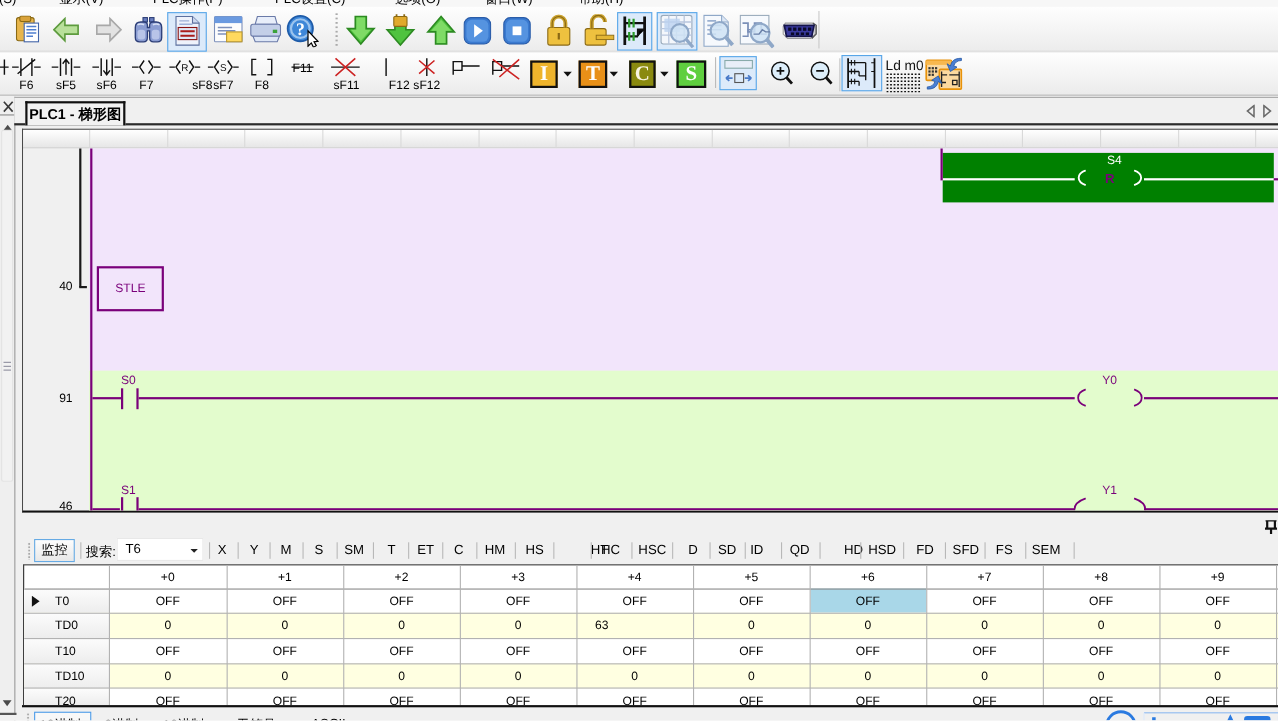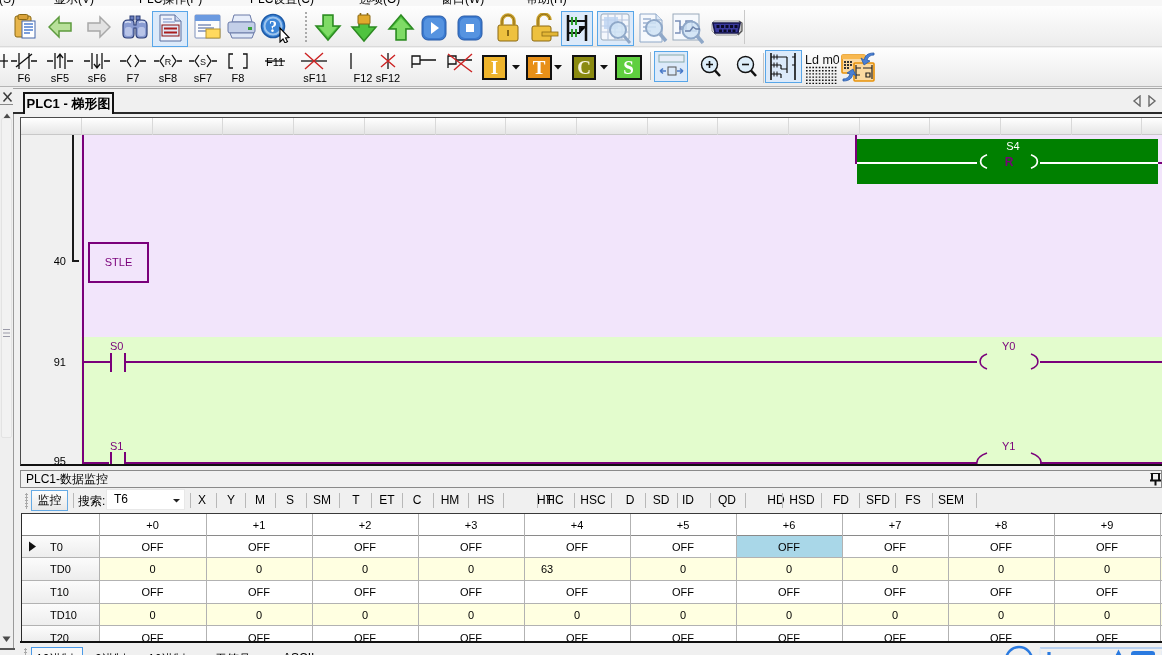--- a/index.html
+++ b/index.html
@@ -197,21 +197,21 @@
       </svg>
       <div class="lbl" style="left:97px;top:72px">sF6</div>
 <svg class="abs" style="left:118px;top:50px" width="30" height="22" viewBox="0 0 30 22">
         <path d="M2 11 h6 M22 11 h6 M13 5 L9 11 L13 17 M17 5 L21 11 L17 17" stroke="#111" stroke-width="1.3" fill="none"></path>
       </svg>
       <div class="lbl" style="left:133px;top:72px">F7</div>
 <svg class="abs" style="left:153px;top:50px" width="30" height="22" viewBox="0 0 30 22">
         <path d="M1 11 h5 M24 11 h5 M11 5 L7 11 L11 17 M19 5 L23 11 L19 17" stroke="#111" stroke-width="1.3" fill="none"></path>
         <text x="15" y="14.5" font-size="9" text-anchor="middle" fill="#111" font-family="Liberation Sans">R</text>
       </svg>
-      <div class="lbl" style="left:168px;top:72px">sF8</div>
+      <div class="lbl" style="left:184px;top:72px">sF8</div>
 <svg class="abs" style="left:188px;top:50px" width="30" height="22" viewBox="0 0 30 22">
         <path d="M1 11 h5 M24 11 h5 M11 5 L7 11 L11 17 M19 5 L23 11 L19 17" stroke="#111" stroke-width="1.3" fill="none"></path>
         <text x="15" y="14.5" font-size="9" text-anchor="middle" fill="#111" font-family="Liberation Sans">S</text>
       </svg>
       <div class="lbl" style="left:203px;top:72px">sF7</div>
 <svg class="abs" style="left:223px;top:50px" width="30" height="22" viewBox="0 0 30 22">
         <path d="M10 4 h-4 v14 h4 M20 4 h4 v14 h-4" stroke="#111" stroke-width="1.3" fill="none"></path>
       </svg>
       <div class="lbl" style="left:238px;top:72px">F8</div>
 <svg class="abs" style="left:260px;top:50px" width="30" height="22" viewBox="0 0 30 22">
@@ -353,21 +353,21 @@
 </div>
 <div id="lcanvas">
 <div class="abs lav" style="left:60px;top:0;width:1082px;height:202px;background:#f2e5fb"></div>
 <div class="abs" style="left:60px;top:202px;width:1082px;height:128px;background:#e3fccd"></div>
 <div class="pline" style="left:61px;top:0;width:2px;height:330px"></div>
 <div class="abs" style="left:51px;top:0;width:2px;height:126px;background:#1a1a1a"></div>
 <div class="abs" style="left:51px;top:125px;width:7px;height:2px;background:#1a1a1a"></div>
 <div class="abs" style="left:67px;top:107px;width:61px;height:41px;border:2px solid #7a007a;color:#7a007a;font-size:11px;text-align:center;line-height:37px">STLE</div>
 <div class="rownum" style="left:15px;top:120px">40</div>
 <div class="rownum" style="left:15px;top:221px">91</div>
-<div class="rownum" style="left:15px;top:320px">95</div>
+<div class="rownum" style="left:15px;top:320px">46</div>
 <div class="abs" style="left:836px;top:4px;width:301px;height:45px;background:#008000"></div>
 <div class="abs" style="left:962px;top:6px;width:60px;height:11px;color:#fff;font-size:11px;text-align:center;line-height:11px">S4</div>
 <div class="abs" style="left:836px;top:27px;width:120px;height:2px;background:#fff"></div>
 <div class="abs" style="left:1019px;top:27px;width:118px;height:2px;background:#fff"></div>
 <svg class="abs" style="left:956px;top:19px" width="64" height="15" viewBox="0 0 64 15">
           <path d="M10 0.8 C1.5 3.8 1.5 11.2 10 14.2" fill="none" stroke="#fff" stroke-width="1.7"></path>
           <path d="M54 0.8 C62.5 3.8 62.5 11.2 54 14.2" fill="none" stroke="#fff" stroke-width="1.7"></path>
         </svg>
 <div class="abs" style="left:978px;top:21px;width:20px;height:12px;color:#7a007a;font-size:12px;font-weight:bold;text-align:center;line-height:12px">R</div>
 <div class="pline" style="left:834px;top:0;width:2px;height:29px"></div>
@@ -390,21 +390,20 @@
 <div class="pline" style="left:63px;top:327px;width:25px;height:2px"></div>
 <div class="pline" style="left:105px;top:327px;width:851px;height:2px"></div>
 <div class="pline" style="left:1019px;top:327px;width:123px;height:2px"></div>
 <svg class="abs" style="left:955px;top:317px" width="66" height="12" viewBox="0 0 66 12">
           <path d="M11 1 C1.8 4.2 0.5 9 0.8 12" fill="none" stroke="#7a007a" stroke-width="1.6"></path>
           <path d="M55 1 C64.2 4.2 65.5 9 65.2 12" fill="none" stroke="#7a007a" stroke-width="1.6"></path>
         </svg>
 </div>
     </div>
 
-<div id="dtitle">PLC1-数据监控</div>
 
 <svg class="abs" style="left:1150px;top:473px" width="11" height="13" viewBox="0 0 11 13">
       <path d="M0.5 0 L10.5 0 M2 0 L2 7 M9 0 L9 7 M0 7.5 L11 7.5 M5.5 8 L5.5 12.5" stroke="#111" stroke-width="2" fill="none"></path>
     </svg>
 <div id="dtool">
       <div class="grip" style="left:5px;top:5px;height:16px"></div>
 <div class="abs" style="left:11px;top:2px;width:37px;height:21px;border:1px solid #66aae4;background:linear-gradient(#fdfdfd,#e8e8e8);font-size:12px;text-align:center;line-height:19px">监控</div>
 <div class="vsep" style="left:53px"></div>
 <div class="abs" style="left:58px;top:5px;font-size:12px">搜索:</div>
 <div class="abs" style="left:86px;top:1px;width:79px;height:21px;background:#fff;border:1px solid #e8e8e8;font-size:12px;line-height:19px;padding-left:7px">T6</div>

